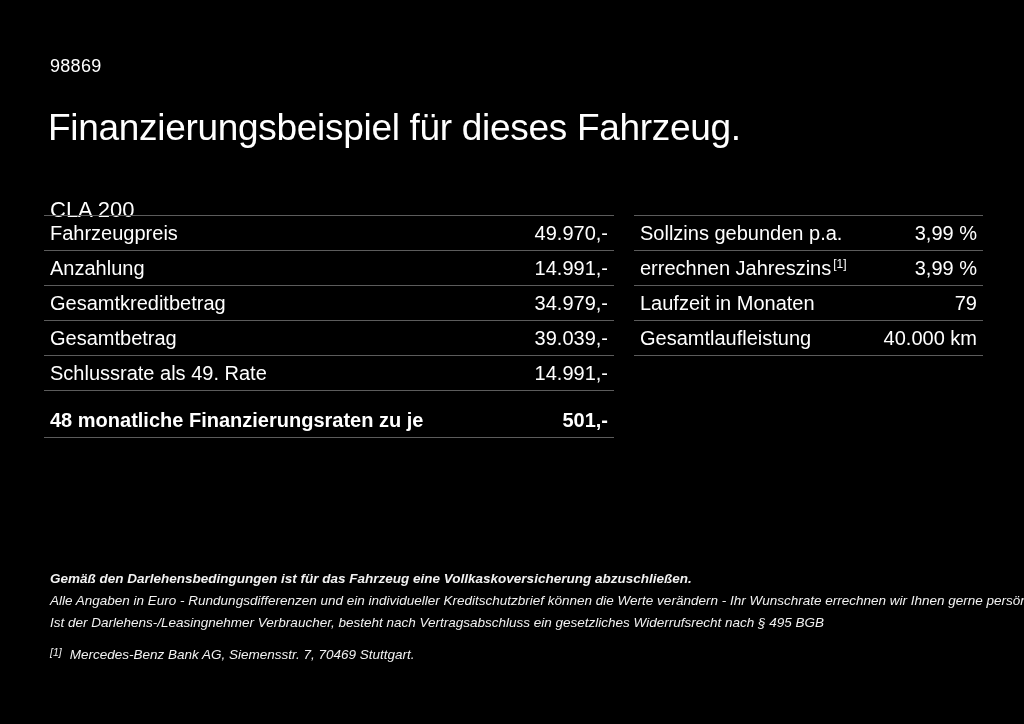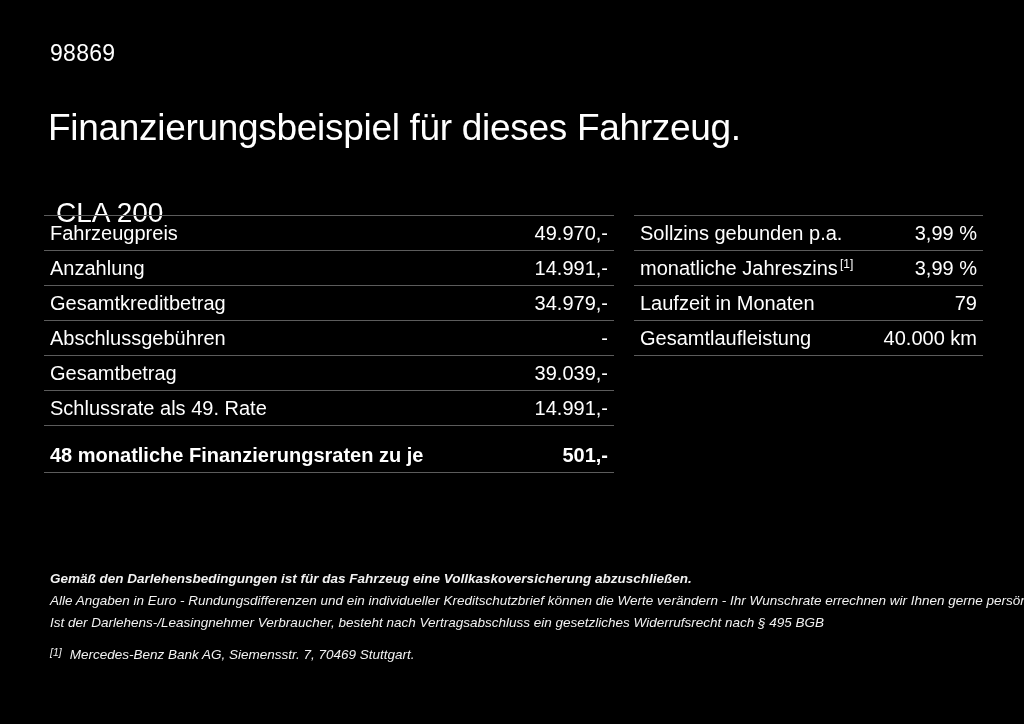--- a/index.html
+++ b/index.html
@@ -12,39 +12,39 @@
     width: 1024px;
     height: 724px;
     overflow: hidden;
     font-family: "Liberation Sans", sans-serif;
     color: #ffffff;
     -webkit-font-smoothing: antialiased;
   }
   .offer-number {
     position: absolute;
     left: 50px;
-    top: 40px;
-    font-size: 23px;
+    top: 56px;
+    font-size: 18px;
     letter-spacing: 0.3px;
   }
   .page-title {
     position: absolute;
     left: 48px;
     top: 76px;
     max-width: 700px;
     font-size: 37px;
     line-height: 54px;
     font-weight: 400;
     letter-spacing: -0.3px;
   }
   .model-name {
     position: absolute;
-    left: 56px;
+    left: 50px;
     top: 197px;
-    font-size: 28px;
+    font-size: 22px;
   }
   .fin-table {
     position: absolute;
     top: 215px;
     border-top: 1px solid #5c5c5c;
   }
   .fin-table.left  { left: 44px;  width: 570px; }
   .fin-table.right { left: 634px; width: 349px; }
   .row {
     display: flex;
@@ -98,44 +98,40 @@
   </div>
   <div class="row">
     <span class="label">Anzahlung</span>
     <span class="value">14.991,-</span>
   </div>
   <div class="row">
     <span class="label">Gesamtkreditbetrag</span>
     <span class="value">34.979,-</span>
   </div>
   <div class="row">
-    <span class="label">Abschlussgebühren</span>
-    <span class="value">-</span>
-  </div>
-  <div class="row">
     <span class="label">Gesamtbetrag</span>
     <span class="value">39.039,-</span>
   </div>
   <div class="row">
     <span class="label">Schlussrate als 49. Rate</span>
     <span class="value">14.991,-</span>
   </div>
   <div class="row bold">
     <span class="label">48 monatliche Finanzierungsraten zu je</span>
     <span class="value">501,-</span>
   </div>
 </div>
 
 <div class="fin-table right">
   <div class="row">
     <span class="label"><span>Sollzins gebunden p.a.</span><span class="lbl-sup"></span></span>
     <span class="value">3,99 %</span>
   </div>
   <div class="row">
-    <span class="label"><span>monatliche Jahreszins</span><span class="lbl-sup">[1]</span></span>
+    <span class="label"><span>errechnen Jahreszins</span><span class="lbl-sup">[1]</span></span>
     <span class="value">3,99 %</span>
   </div>
   <div class="row">
     <span class="label"><span>Laufzeit in Monaten</span><span class="lbl-sup"></span></span>
     <span class="value">79</span>
   </div>
   <div class="row">
     <span class="label"><span>Gesamtlaufleistung</span><span class="lbl-sup"></span></span>
     <span class="value">40.000 km</span>
   </div>

